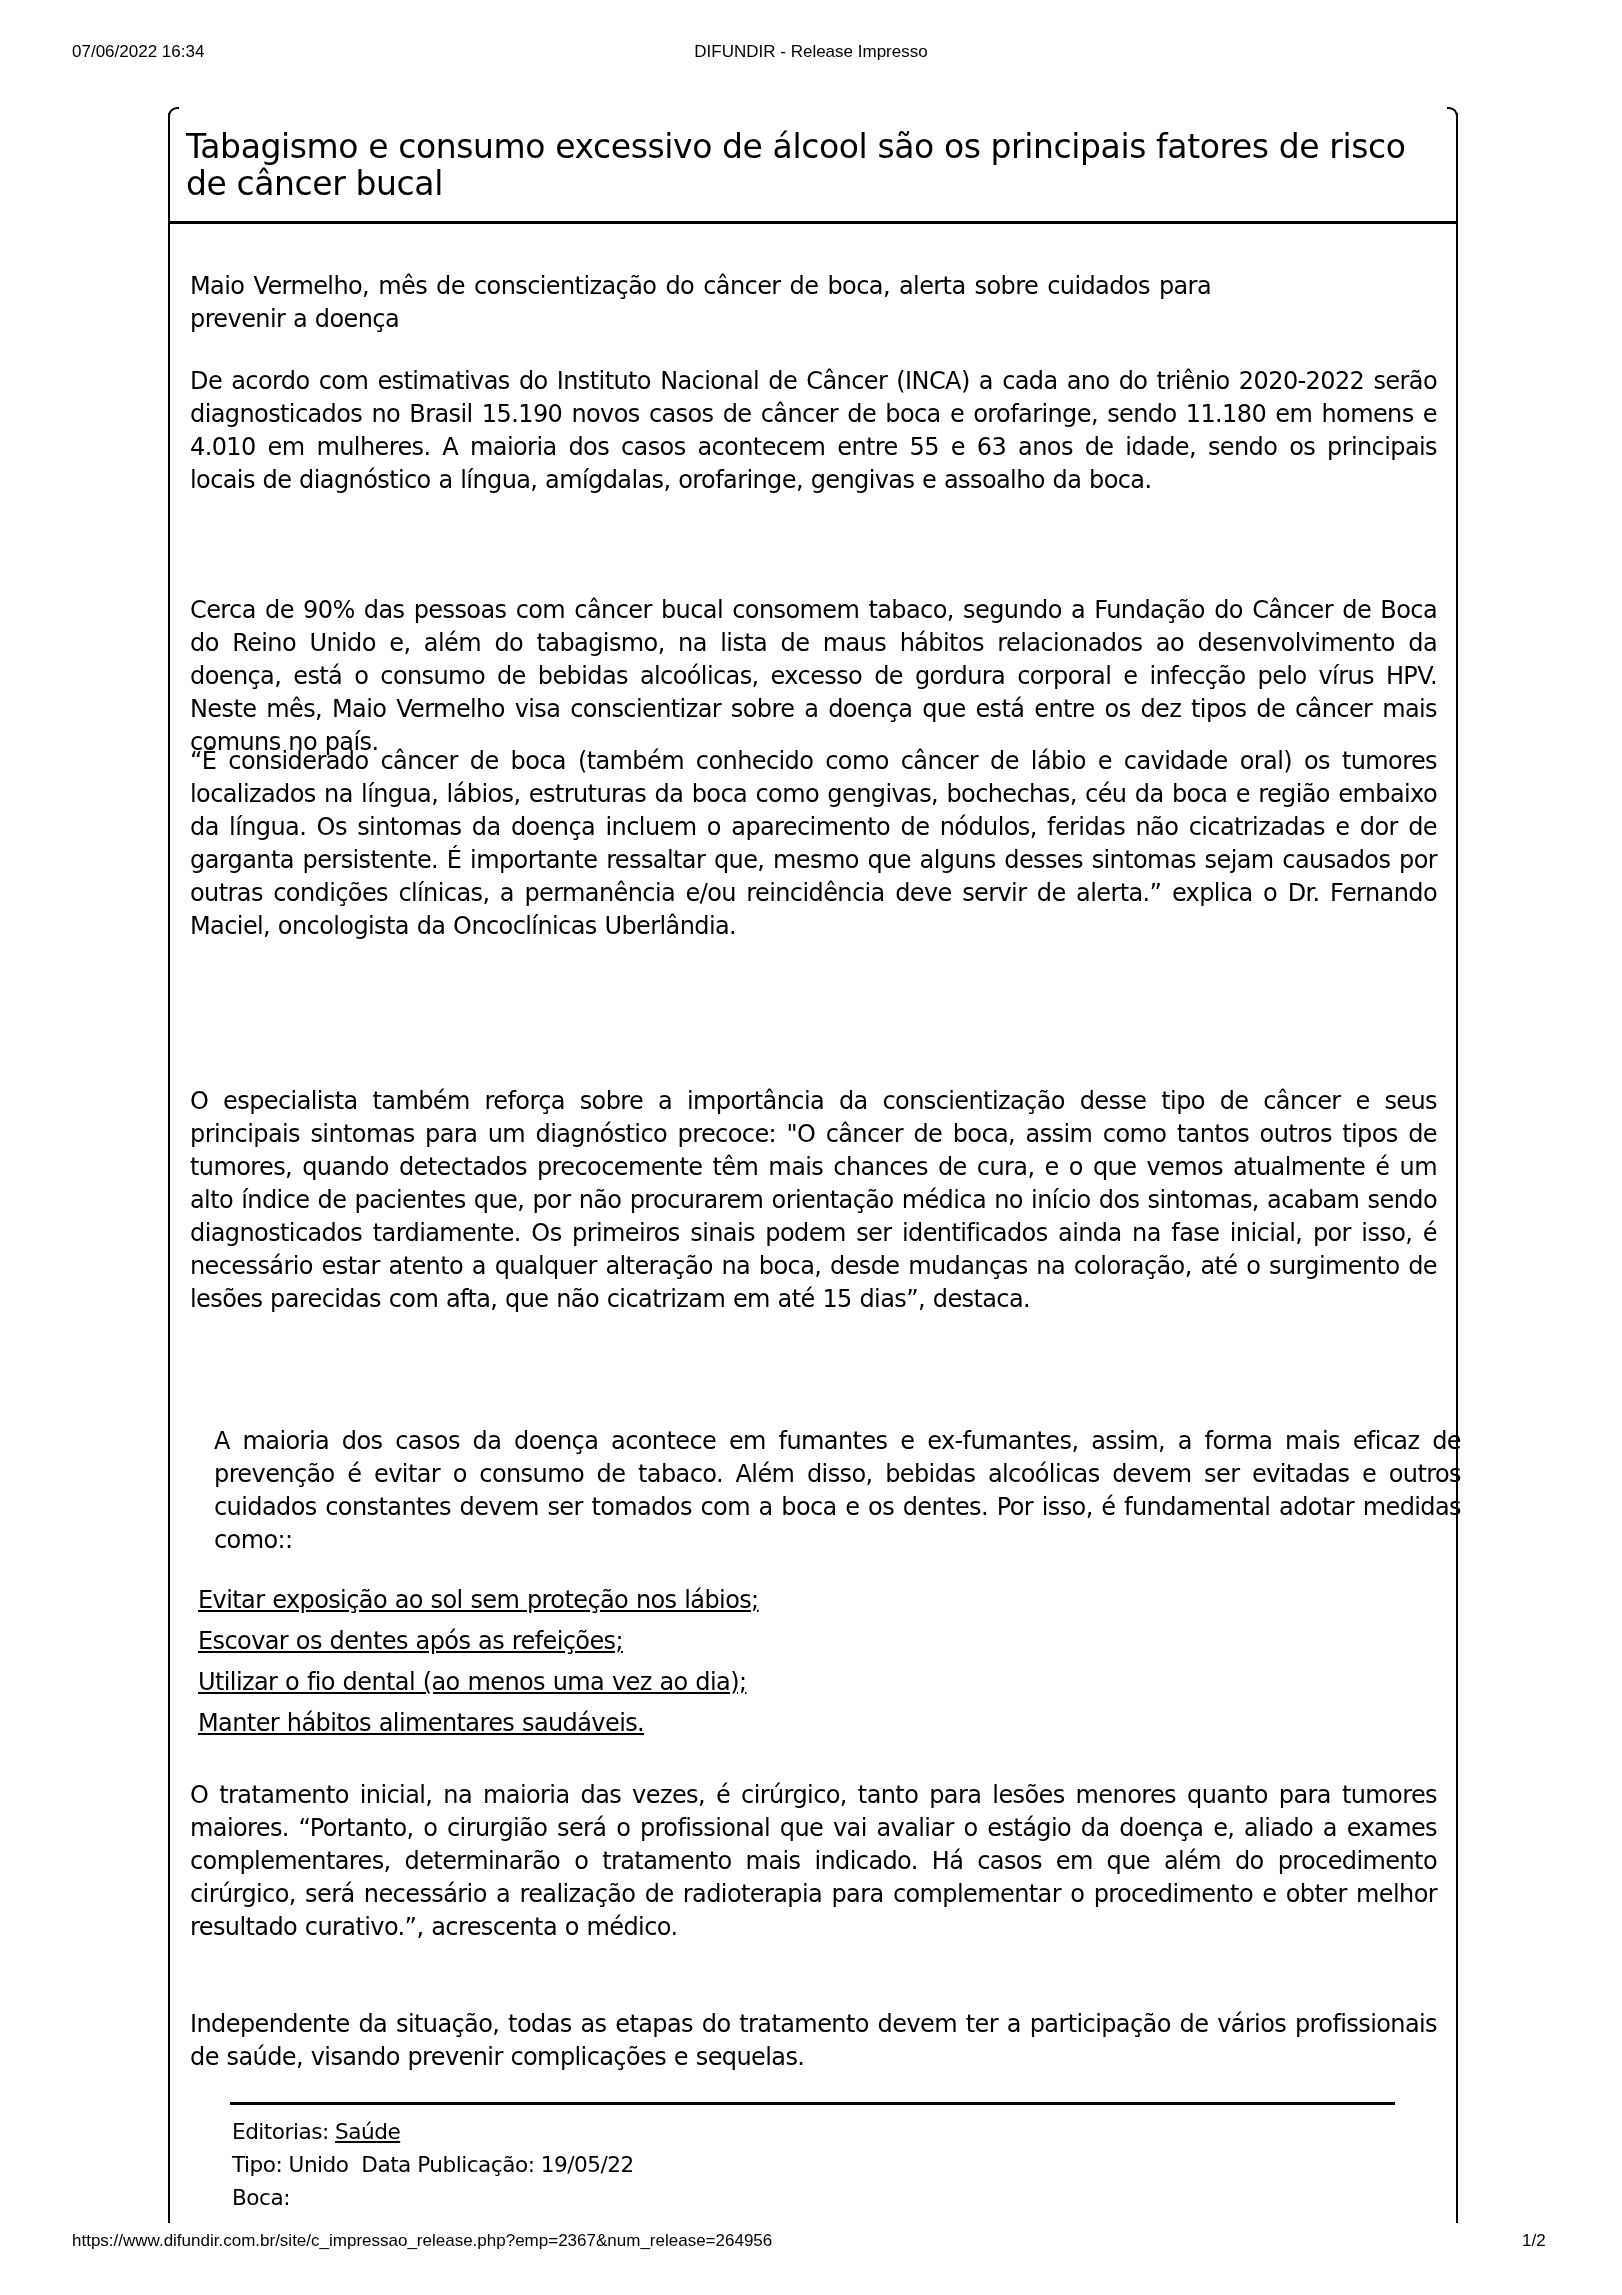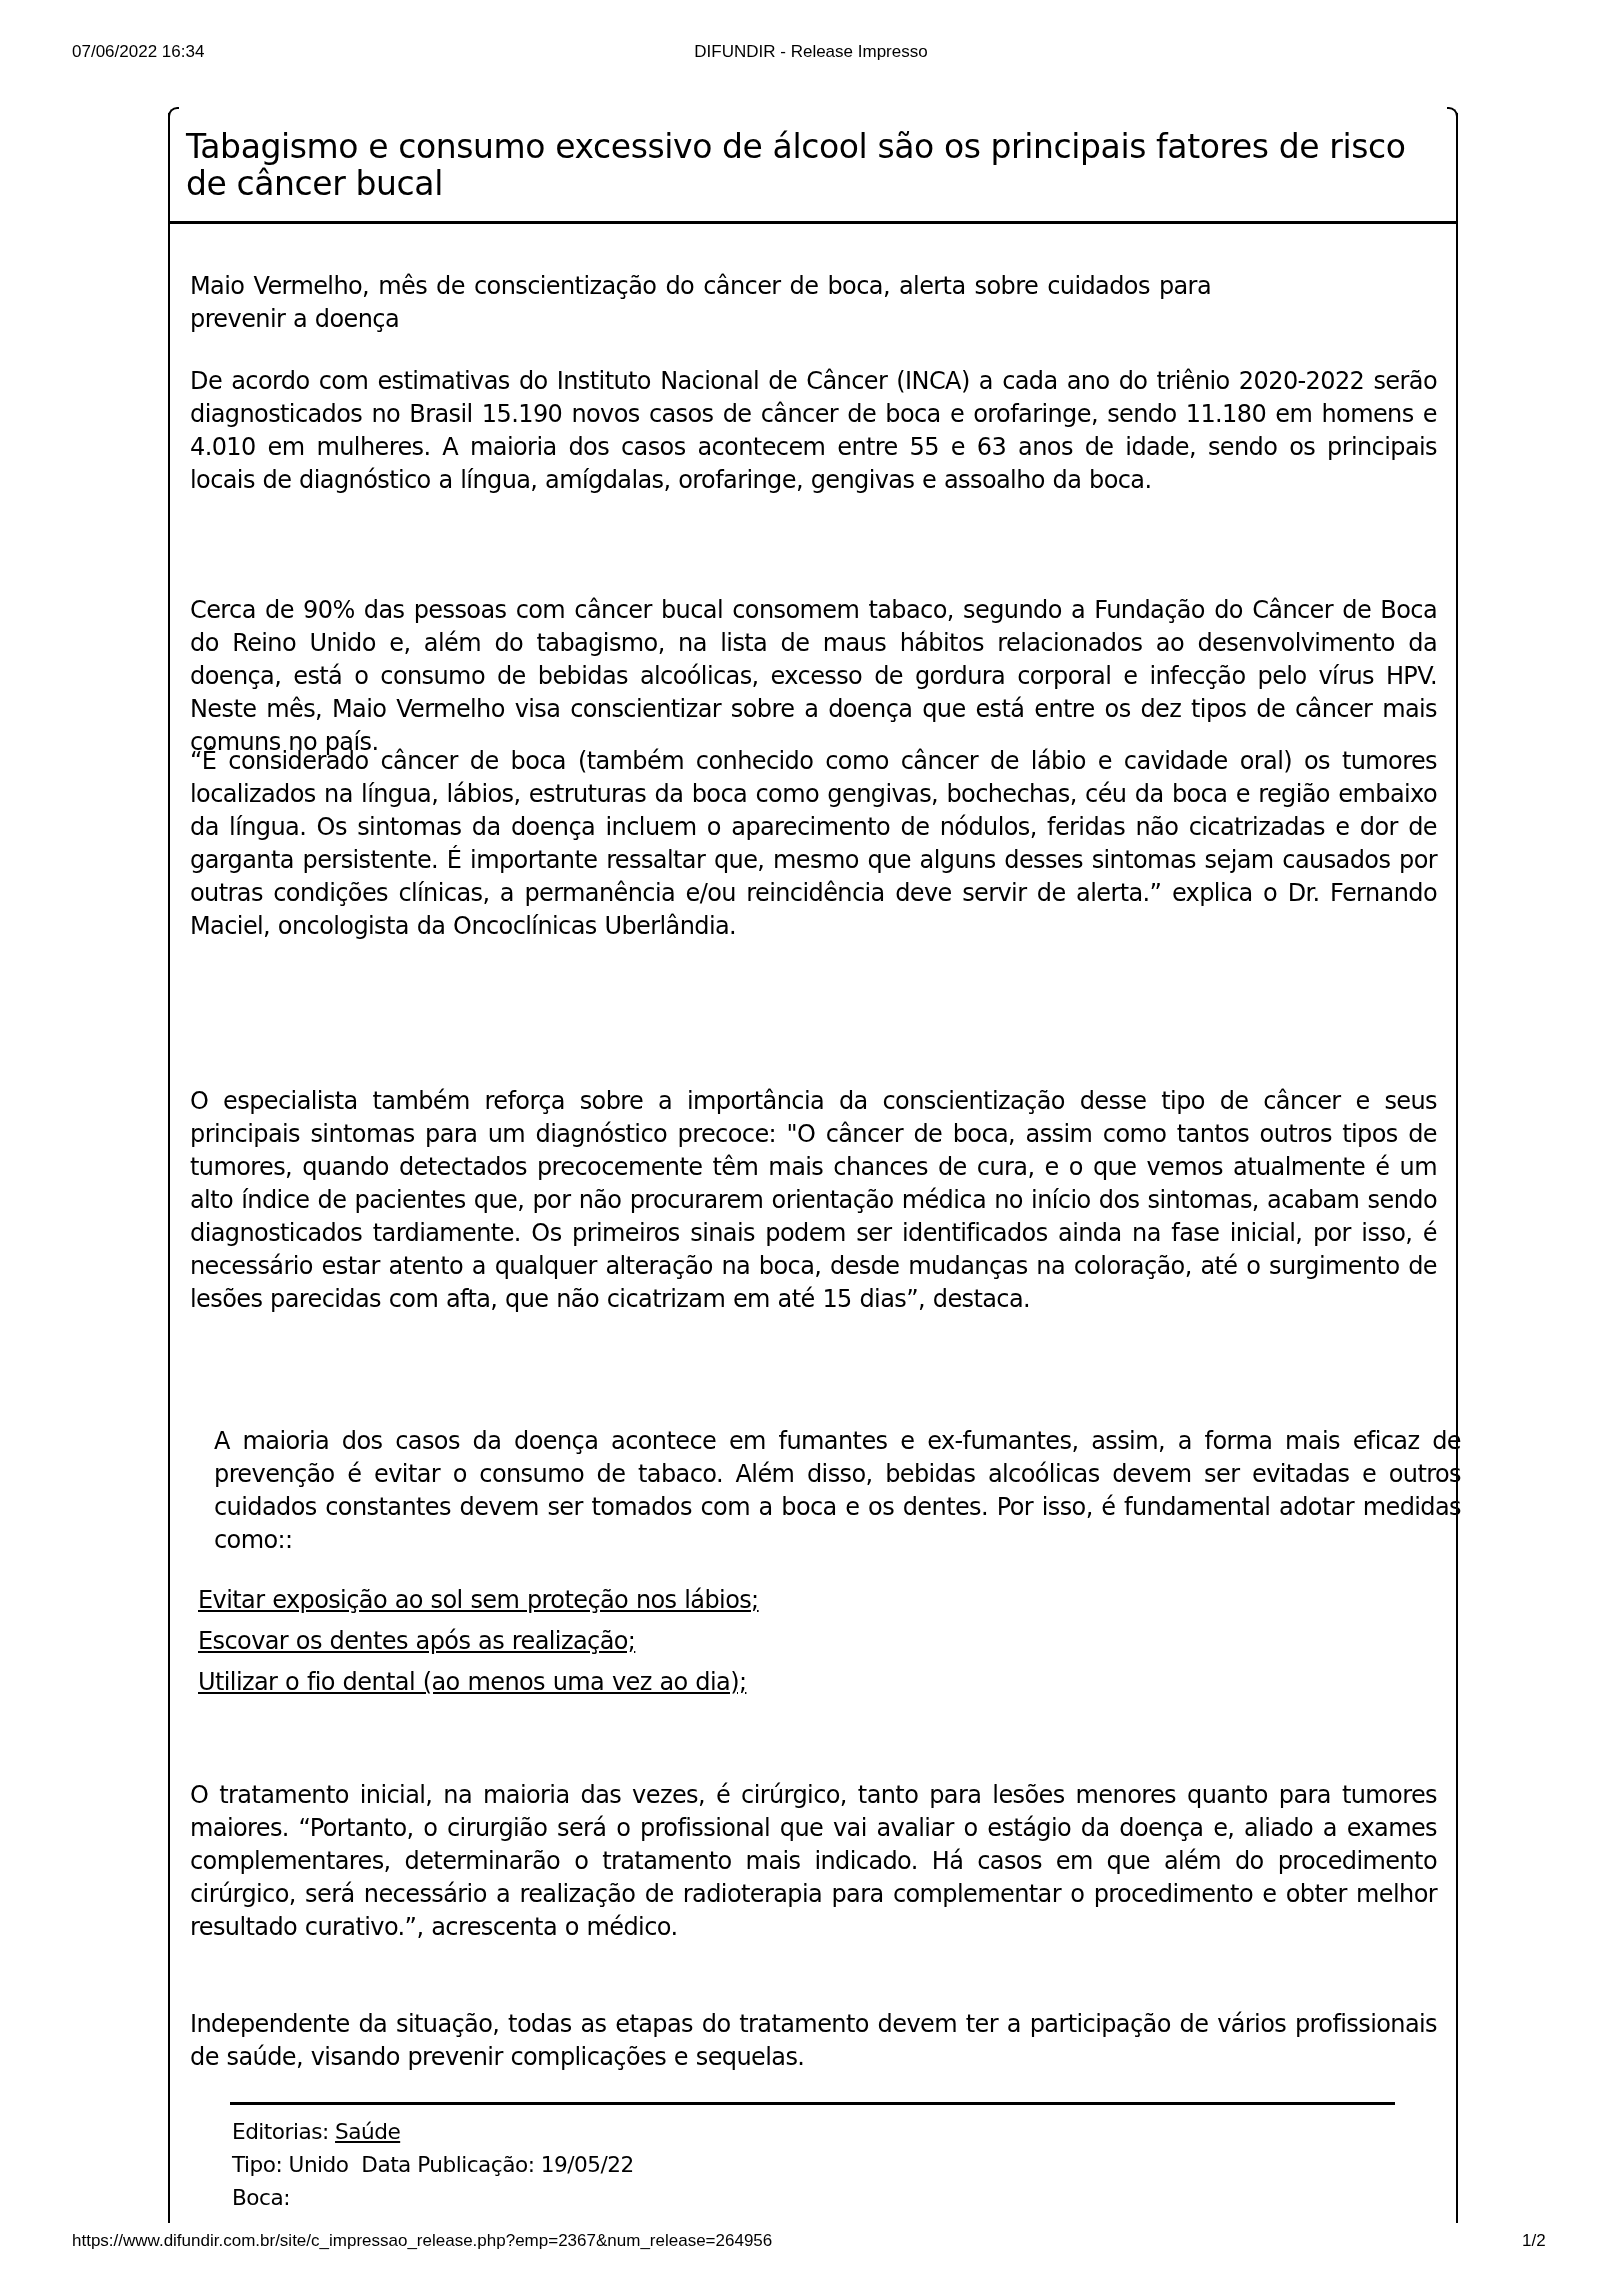--- a/index.html
+++ b/index.html
@@ -75,22 +75,23 @@
 
 <p class="body-text subtitle">Maio Vermelho, mês de conscientização do câncer de boca, alerta sobre cuidados para prevenir a doença</p>
 <p class="body-text p1">De acordo com  estimativas do Instituto Nacional de Câncer (INCA) a cada ano do triênio 2020-2022  serão diagnosticados no Brasil 15.190 novos casos de câncer de boca e orofaringe, sendo 11.180 em homens e 4.010 em mulheres. A maioria dos casos acontecem  entre 55 e 63 anos de idade, sendo os principais locais de diagnóstico a língua, amígdalas, orofaringe, gengivas e assoalho da boca.</p>
 <p class="body-text p2">Cerca de 90% das pessoas com câncer bucal consomem tabaco, segundo a Fundação do Câncer de Boca do Reino Unido e, além do tabagismo, na lista de maus hábitos relacionados ao desenvolvimento da doença, está o consumo de bebidas alcoólicas, excesso de gordura corporal e infecção pelo vírus HPV. Neste mês, Maio Vermelho visa conscientizar sobre a doença que está entre os dez tipos de câncer mais comuns no país.</p>
 <p class="body-text p3">“É considerado câncer de boca (também conhecido como câncer de lábio e cavidade oral) os tumores localizados na língua, lábios, estruturas da boca como gengivas, bochechas, céu da boca e região embaixo da língua. Os sintomas da doença incluem o aparecimento de nódulos, feridas não cicatrizadas e dor de garganta persistente. É importante ressaltar que, mesmo que alguns desses sintomas sejam causados por outras condições clínicas, a permanência e/ou reincidência deve servir de alerta.” explica o Dr. Fernando Maciel, oncologista da Oncoclínicas Uberlândia.</p>
 <p class="body-text p4">O especialista  também reforça sobre a importância da conscientização desse tipo de câncer e seus principais sintomas para um diagnóstico precoce: "O câncer de boca, assim como tantos outros tipos de tumores, quando detectados precocemente têm mais chances de cura, e o que vemos atualmente é um alto índice de pacientes que, por não procurarem orientação médica no início dos sintomas, acabam sendo diagnosticados tardiamente. Os primeiros sinais podem ser identificados ainda na fase inicial, por isso, é necessário estar atento a qualquer alteração na boca, desde mudanças na coloração, até o surgimento de lesões parecidas com afta, que não cicatrizam em até 15 dias”, destaca.</p>
 <p class="body-text p5">A maioria dos casos da doença acontece em fumantes e ex-fumantes, assim, a forma mais eficaz de prevenção é evitar o consumo de tabaco. Além disso, bebidas alcoólicas devem ser evitadas e outros cuidados constantes devem ser tomados com a boca e os dentes. Por isso, é fundamental adotar medidas como::</p>
 
 <ul class="body-text left tips">
   <li>Evitar exposição ao sol sem proteção nos lábios;</li>
-  <li>Escovar os dentes após as realização;</li>
+  <li>Escovar os dentes após as refeições;</li>
   <li>Utilizar o fio dental (ao menos uma vez ao dia);</li>
+  <li>Manter hábitos alimentares saudáveis.</li>
 </ul>
 
 <p class="body-text p6">O tratamento inicial, na maioria das vezes, é cirúrgico, tanto para lesões menores quanto para tumores maiores. “Portanto, o cirurgião será o profissional que vai avaliar o estágio da doença e, aliado a exames complementares, determinarão o tratamento mais indicado. Há  casos em que além do procedimento cirúrgico, será necessário a realização de radioterapia para complementar o procedimento e obter melhor resultado curativo.”, acrescenta o médico.</p>
 <p class="body-text p7">Independente da situação, todas as etapas do tratamento devem ter a participação de vários profissionais de saúde, visando prevenir complicações e sequelas.</p>
 
 <div class="meta-rule"></div>
 <div class="meta">
   <div class="row">
     <span class="label">Editorias:</span>
     <a>Saúde</a>

